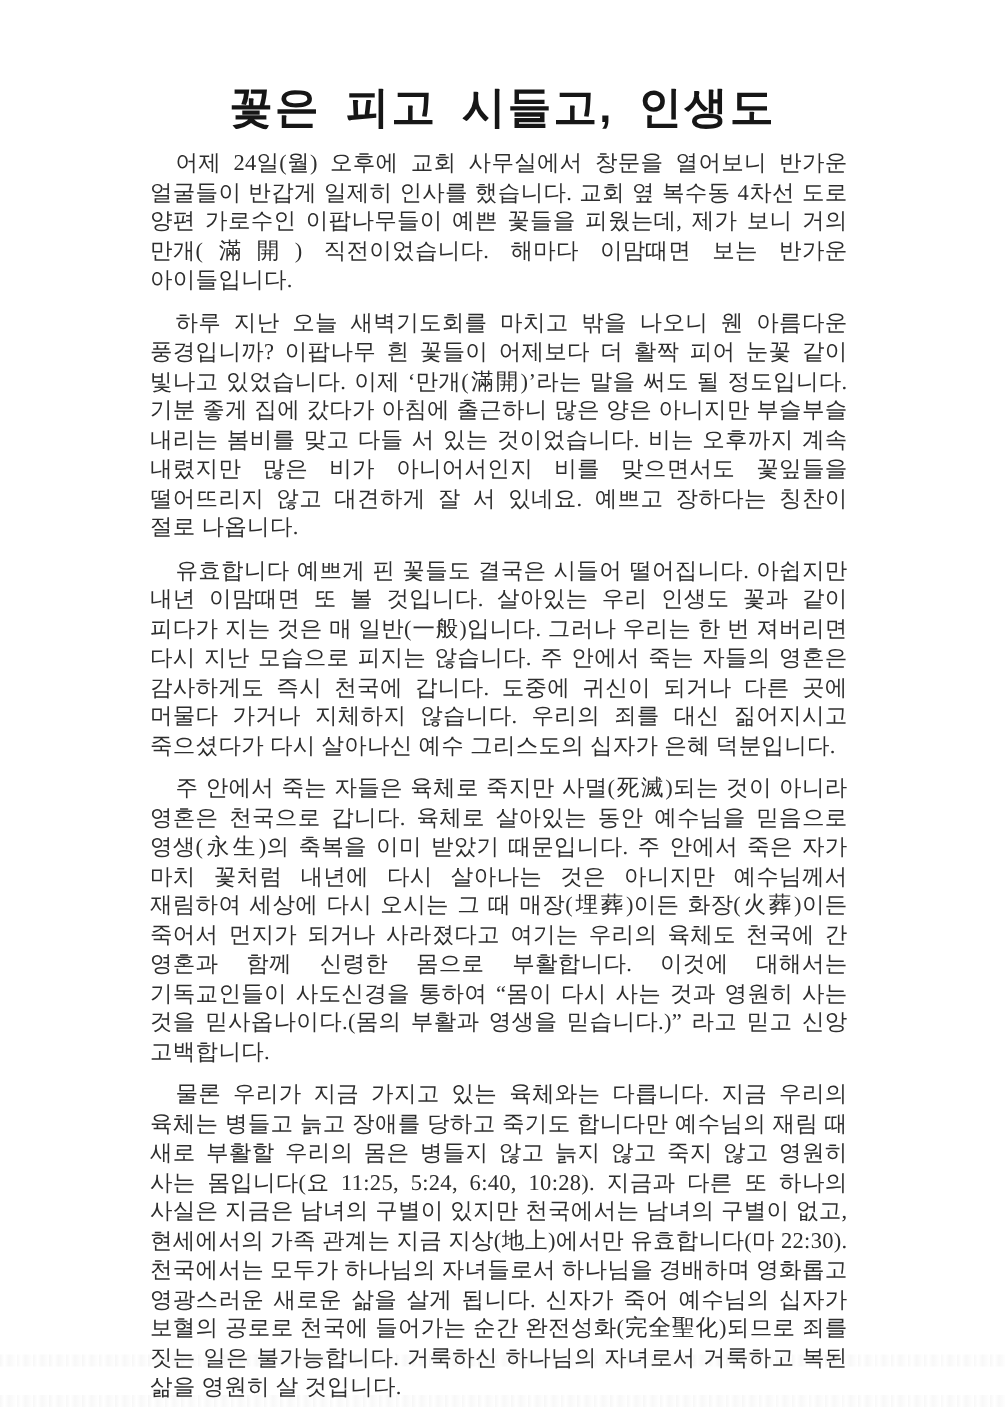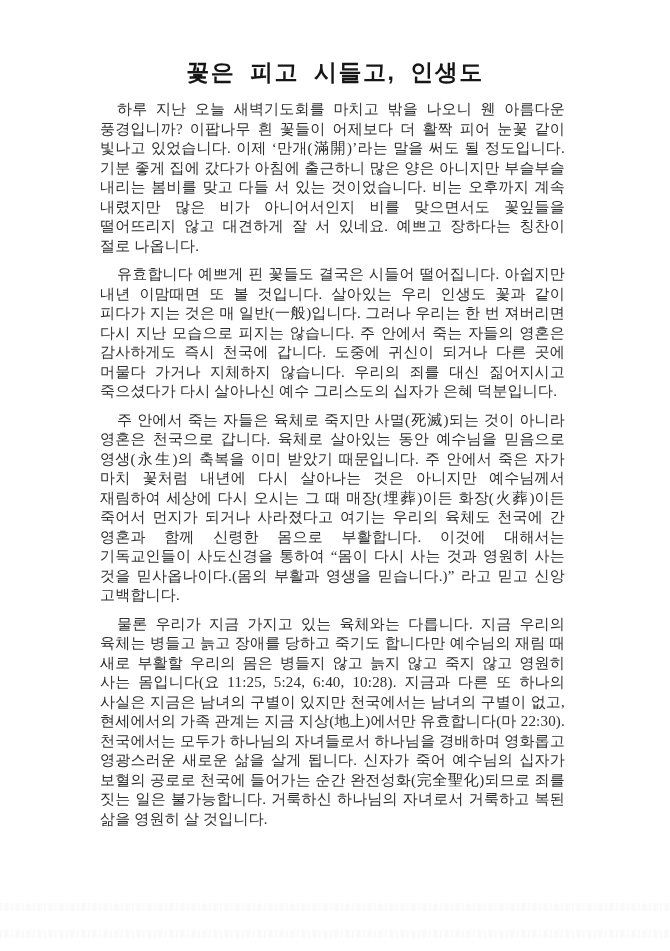--- a/index.html
+++ b/index.html
@@ -18,21 +18,21 @@
     position: absolute;
     inset: 0;
     background: #ffffff;
   }
   .title {
     margin: 0;
     padding-top: 59px;
     text-align: center;
     font-family: "Liberation Sans", sans-serif;
     font-weight: bold;
-    font-size: 23px;
+    font-size: 29px;
     letter-spacing: 1.5px;
     word-spacing: 7px;
     color: #161616;
     line-height: 26px;
   }
   .content {
     position: absolute;
     top: 100px;
     left: 100px;
     width: 465px;
@@ -71,20 +71,21 @@
   .scan-artifact.a2 { top: 930px; }
 </style>
 </head>
 <body>
 
 <div class="page">
 
   <h1 class="title">꽃은 피고 시들고, 인생도</h1>
 
   <div class="content">
+    <p class="para">어제 24일(월) 오후에 교회 사무실에서 창문을 열어보니 반가운 얼굴들이 반갑게 일제히 인사를 했습니다. 교회 옆 복수동 4차선 도로 양편 가로수인 이팝나무들이 예쁜 꽃들을 피웠는데, 제가 보니 거의 만개(滿開) 직전이었습니다. 해마다 이맘때면 보는 반가운 아이들입니다.</p>
     <p class="para">하루 지난 오늘 새벽기도회를 마치고 밖을 나오니 웬 아름다운 풍경입니까? 이팝나무 흰 꽃들이 어제보다 더 활짝 피어 눈꽃 같이 빛나고 있었습니다. 이제 ‘만개(滿開)’라는 말을 써도 될 정도입니다. 기분 좋게 집에 갔다가 아침에 출근하니 많은 양은 아니지만 부슬부슬 내리는 봄비를 맞고 다들 서 있는 것이었습니다. 비는 오후까지 계속 내렸지만 많은 비가 아니어서인지 비를 맞으면서도 꽃잎들을 떨어뜨리지 않고 대견하게 잘 서 있네요. 예쁘고 장하다는 칭찬이 절로 나옵니다.</p>
     <p class="para">유효합니다 예쁘게 핀 꽃들도 결국은 시들어 떨어집니다. 아쉽지만 내년 이맘때면 또 볼 것입니다. 살아있는 우리 인생도 꽃과 같이 피다가 지는 것은 매 일반(一般)입니다. 그러나 우리는 한 번 져버리면 다시 지난 모습으로 피지는 않습니다. 주 안에서 죽는 자들의 영혼은 감사하게도 즉시 천국에 갑니다. 도중에 귀신이 되거나 다른 곳에 머물다 가거나 지체하지 않습니다. 우리의 죄를 대신 짊어지시고 죽으셨다가 다시 살아나신 예수 그리스도의 십자가 은혜 덕분입니다.</p>
     <p class="para">주 안에서 죽는 자들은 육체로 죽지만 사멸(死滅)되는 것이 아니라 영혼은 천국으로 갑니다. 육체로 살아있는 동안 예수님을 믿음으로 영생(永生)의 축복을 이미 받았기 때문입니다. 주 안에서 죽은 자가 마치 꽃처럼 내년에 다시 살아나는 것은 아니지만 예수님께서 재림하여 세상에 다시 오시는 그 때 매장(埋葬)이든 화장(火葬)이든 죽어서 먼지가 되거나 사라졌다고 여기는 우리의 육체도 천국에 간 영혼과 함께 신령한 몸으로 부활합니다. 이것에 대해서는 기독교인들이 사도신경을 통하여 “몸이 다시 사는 것과 영원히 사는 것을 믿사옵나이다.(몸의 부활과 영생을 믿습니다.)” 라고 믿고 신앙 고백합니다.</p>
     <p class="para">물론 우리가 지금 가지고 있는 육체와는 다릅니다. 지금 우리의 육체는 병들고 늙고 장애를 당하고 죽기도 합니다만 예수님의 재림 때 새로 부활할 우리의 몸은 병들지 않고 늙지 않고 죽지 않고 영원히 사는 몸입니다(요 11:25, 5:24, 6:40, 10:28). 지금과 다른 또 하나의 사실은 지금은 남녀의 구별이 있지만 천국에서는 남녀의 구별이 없고, 현세에서의 가족 관계는 지금 지상(地上)에서만 유효합니다(마 22:30). 천국에서는 모두가 하나님의 자녀들로서 하나님을 경배하며 영화롭고 영광스러운 새로운 삶을 살게 됩니다. 신자가 죽어 예수님의 십자가 보혈의 공로로 천국에 들어가는 순간 완전성화(完全聖化)되므로 죄를 짓는 일은 불가능합니다. 거룩하신 하나님의 자녀로서 거룩하고 복된 삶을 영원히 살 것입니다.</p>
   </div>
 
   <div class="scan-artifact a1"></div>
   <div class="scan-artifact a2"></div>
 
 </div>

